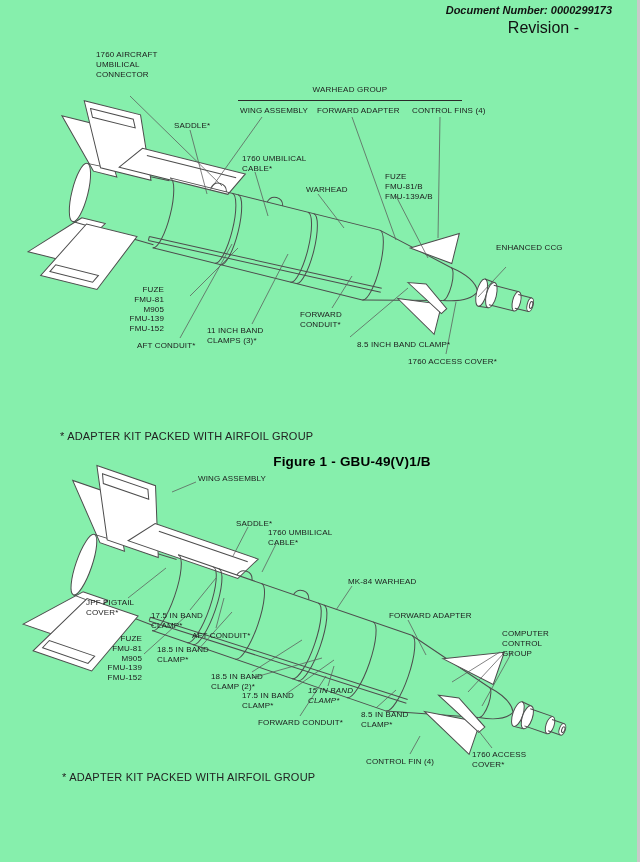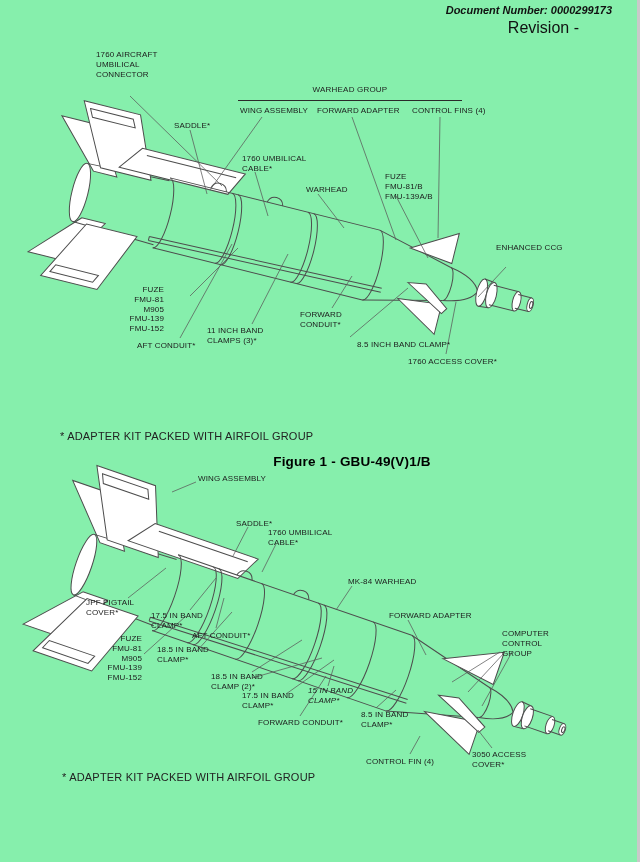--- a/index.html
+++ b/index.html
@@ -225,19 +225,19 @@
   <div class="lbl" style="left:211px; top:672px;">18.5 IN BAND
 CLAMP (2)*</div>
   <div class="lbl" style="left:242px; top:691px;">17.5 IN BAND
 CLAMP*</div>
   <div class="lbl" style="left:308px; top:686px;font-style:italic;">15 IN BAND
 CLAMP*</div>
   <div class="lbl" style="left:258px; top:718px;">FORWARD CONDUIT*</div>
   <div class="lbl" style="left:361px; top:710px;">8.5 IN BAND
 CLAMP*</div>
   <div class="lbl" style="left:366px; top:757px;">CONTROL FIN (4)</div>
-  <div class="lbl" style="left:472px; top:750px;">3050 ACCESS
+  <div class="lbl" style="left:472px; top:750px;">1760 ACCESS
 COVER*</div>
 
   <div class="footnote" style="left:62px; top:771px;">* ADAPTER KIT PACKED WITH AIRFOIL GROUP</div>
 
   <div class="edge-strip"></div>
 </div>
 
 </body></html>

